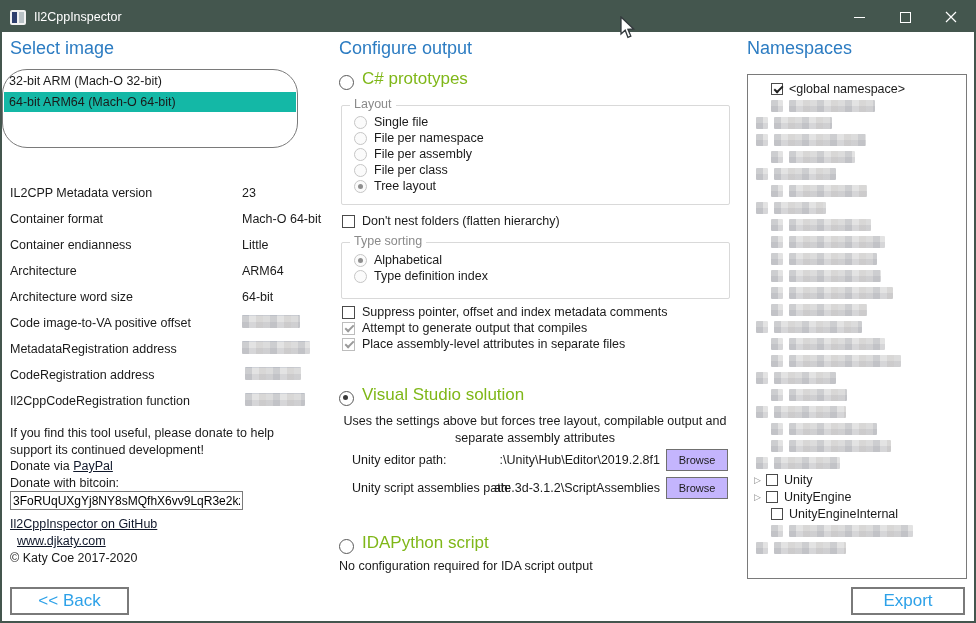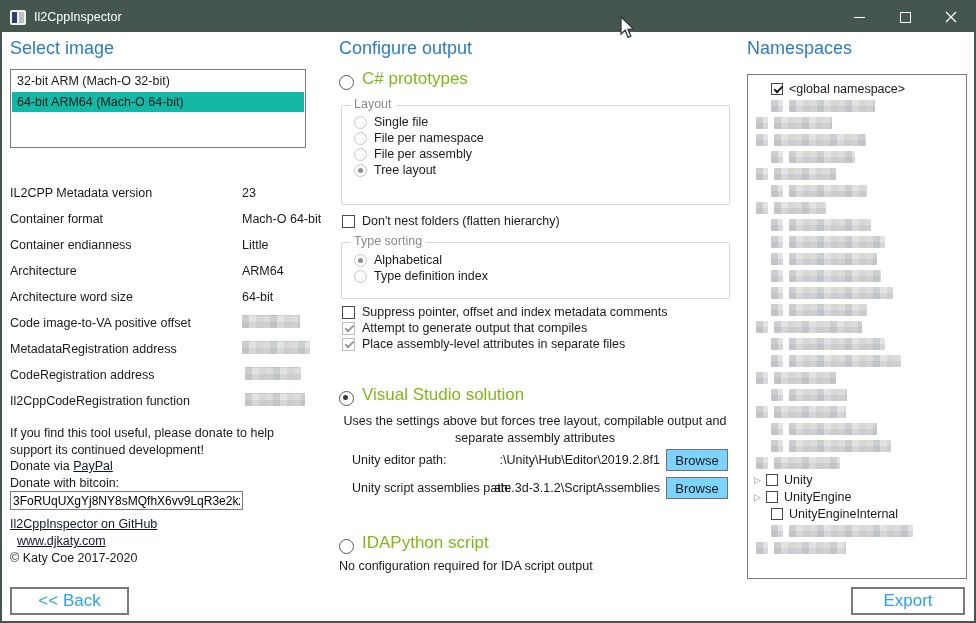--- a/index.html
+++ b/index.html
@@ -37,21 +37,21 @@
   .radio.dis{border-color:#c6c6c6;background:#fbfbfb;}
   .radio.dis.sel::after{background:#8f8f8f;}
   .check{display:inline-block;width:13px;height:13px;border:1px solid #4a4a4a;background:#fff;box-sizing:border-box;position:relative;vertical-align:middle;}
   .check.dis{border-color:#bdbdbd;}
   .check.on::after{content:'';position:absolute;left:2px;top:2px;width:7px;height:3px;border-left:2px solid #222;border-bottom:2px solid #222;transform:rotate(-45deg);}
   .check.dis.on::after{border-color:#9a9a9a;}
   .opt-row{position:relative;height:15px;line-height:15px;font-size:12.5px;margin:0 0 1px 12px;white-space:nowrap;}
   .opt-row .radio{margin-right:7px;}
   .ctl-row{position:absolute;font-size:12.5px;line-height:15px;white-space:nowrap;}
   .ctl-row .check{margin-right:7px;}
-  .btn-gray{position:absolute;background:#7dd3fc;border:1px solid #707070;font-size:13px;display:flex;align-items:center;justify-content:center;box-sizing:border-box;cursor:default;}
+  .btn-gray{position:absolute;background:#c4b5fd;border:1px solid #707070;font-size:11px;display:flex;align-items:center;justify-content:center;box-sizing:border-box;cursor:default;}
   .btn-big{position:absolute;background:#fff;border:2px solid #7a7a7a;color:#2da1e8;font-size:17px;display:flex;align-items:center;justify-content:center;box-sizing:border-box;cursor:default;}
   .textinput{position:absolute;border:1px solid #7a7a7a;font-family:"Liberation Sans",sans-serif;font-size:12px;padding:1px 2px;box-sizing:border-box;}
   
   .redact{display:inline-block;border-radius:1px;
     background-image:
       repeating-linear-gradient(90deg, rgba(90,95,110,.16) 0 7px, rgba(0,0,0,0) 7px 14px, rgba(120,110,100,.10) 14px 21px, rgba(0,0,0,0.03) 21px 28px),
       repeating-linear-gradient(0deg, #d6d6d8 0 6px, #e3e3e3 6px 12px, #cfd2d8 12px 18px);
   }
   .rd-val{position:absolute;height:13px;}
   
@@ -83,21 +83,21 @@
       <div class="winbtn">
         <svg width="12" height="12" viewBox="0 0 12 12">
             <path d="M1 1 L11 11 M11 1 L1 11" stroke="#ffffff" stroke-width="1.2"></path>
           </svg>
       </div>
     </div>
   </div>
 
   <div class="h1" style="left:8px;top:36px;">Select image</div>
 
-  <div class="listbox" style="left:8px;top:67px;width:296px;height:79px;">
+  <div class="listbox" style="left:0;top:67px;width:296px;height:79px;border-radius:25px;">
     <div class="li-row">32-bit ARM (Mach-O 32-bit)</div>
     <div class="li-row li-sel">64-bit ARM64 (Mach-O 64-bit)</div>
   </div>
 
 
   <div class="t" style="left:8px;top:184px;">IL2CPP Metadata version</div>
   <div class="t" style="left:240px;top:184px;">23</div>
   <div class="t" style="left:8px;top:210px;">Container format</div>
   <div class="t" style="left:240px;top:210px;">Mach-O 64-bit</div>
   <div class="t" style="left:8px;top:236px;">Container endianness</div>
@@ -133,20 +133,21 @@
   <div class="ctl-row" style="left:337px;top:69px;">
     <span class="radio" style="margin-right:8px;margin-top:3px;width:15px;height:15px;"></span><span class="green-head">C# prototypes</span>
   </div>
 
   <div class="groupbox" style="left:339px;top:103px;width:389px;height:100px;">
     <span class="gb-title">Layout</span>
     <div style="padding-top:9px;">
       <div class="opt-row"><span class="radio dis"></span><span>Single file</span></div>
       <div class="opt-row"><span class="radio dis"></span><span>File per namespace</span></div>
       <div class="opt-row"><span class="radio dis"></span><span>File per assembly</span></div>
+      <div class="opt-row"><span class="radio dis"></span><span>File per class</span></div>
       <div class="opt-row"><span class="radio dis sel"></span><span>Tree layout</span></div>
     </div>
   </div>
 
   <div class="ctl-row" style="left:340px;top:212px;">
     <span class="check"></span><span>Don't nest folders (flatten hierarchy)</span>
   </div>
 
   <div class="groupbox" style="left:339px;top:240px;width:389px;height:57px;">
     <span class="gb-title">Type sorting</span>

